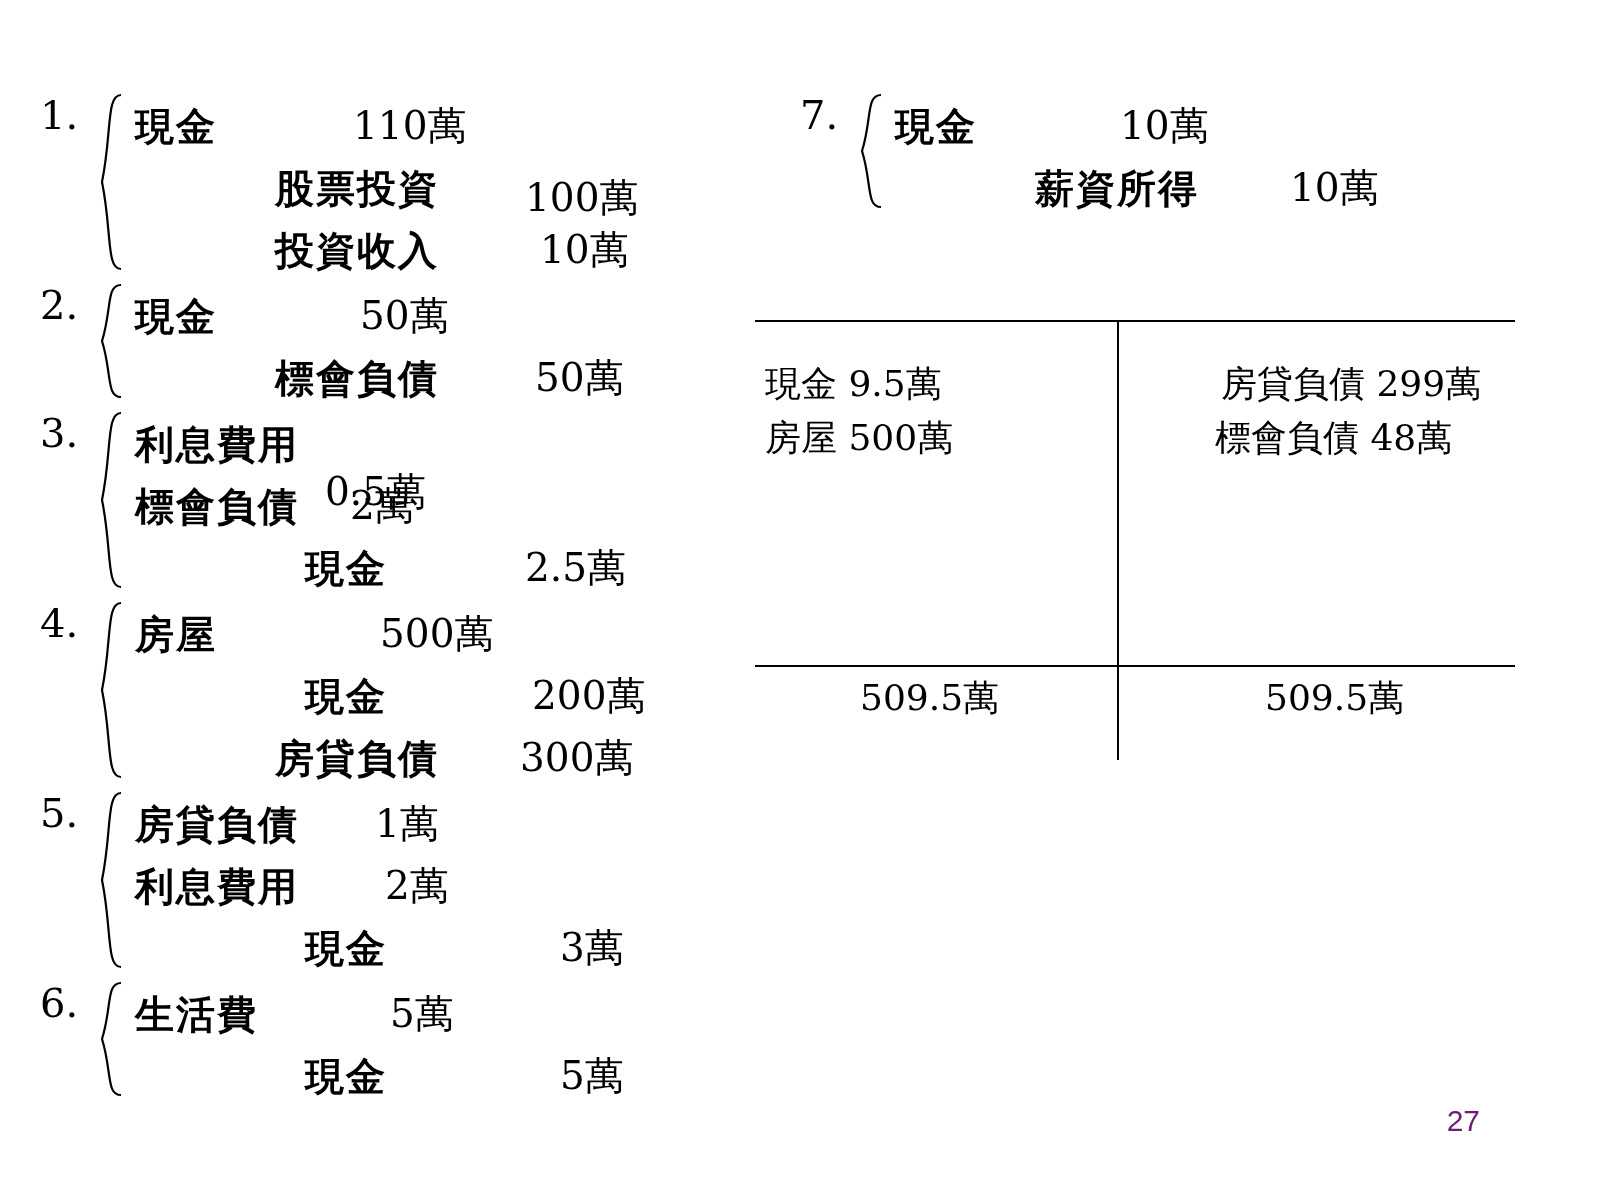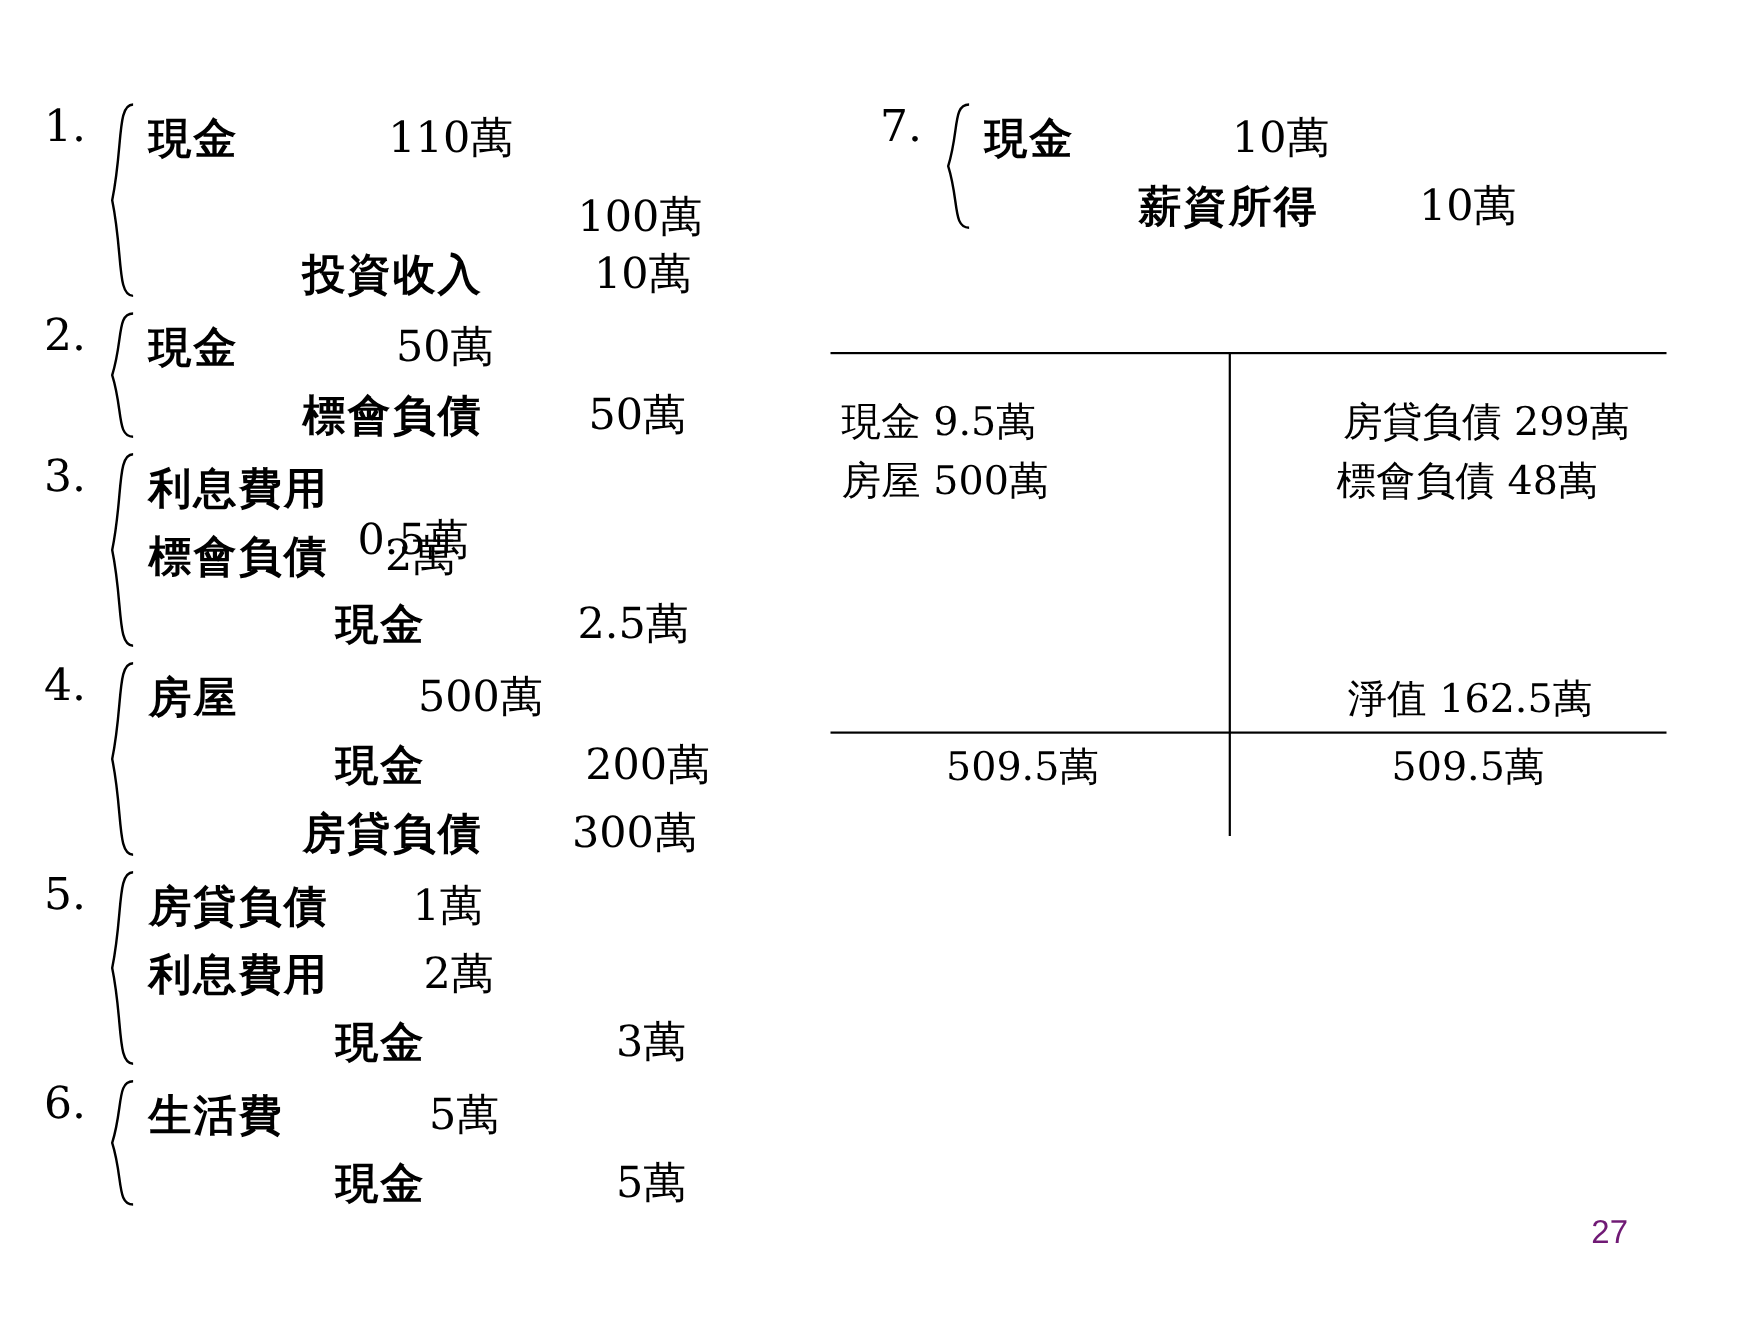--- a/index.html
+++ b/index.html
@@ -166,20 +166,21 @@
           <svg width="26" height="178" viewBox="0 0 26 178">
             <path d="M 23 2 C 8 2, 14 40.050000000000004, 4 89 C 14 137.95, 8 176, 23 176" fill="none" stroke="#000" stroke-width="2.2"></path>
           </svg>
         </div>
         <div class="lines">
           <div class="line">
             <span class="acct indent-0">現金</span>
             <span class="amt" style="left: 218px;">110萬</span>
           </div>
           <div class="line">
+            <span class="acct indent-1">股票投資</span>
             <span class="amt" style="left: 390px; margin-top: 10px;">100萬</span>
           </div>
           <div class="line">
             <span class="acct indent-1">投資收入</span>
             <span class="amt" style="left: 405px;">10萬</span>
           </div>
         </div>
       </div>
       <div class="entry" style="height: 124px;">
         <div class="entry-num">2.</div>
@@ -310,21 +311,20 @@
     <div class="hline top"></div>
     <div class="hline bottom"></div>
     <div class="vline"></div>
 
     <div class="bs-cell" style="left:10px; top:38px;">現金 9.5萬</div>
     <div class="bs-cell" style="left:10px; top:92px;">房屋 500萬</div>
 
     <div class="bs-cell" style="left:466px; top:38px;">房貸負債 299萬</div>
     <div class="bs-cell" style="left:460px; top:92px;">標會負債  48萬</div>
 
-    <div class="bs-cell" style="left:470px; top:290px;">淨值   162.5萬</div>
 
     <div class="bs-cell" style="left:105px; top:352px;">509.5萬</div>
     <div class="bs-cell" style="left:510px; top:352px;">509.5萬</div>
   </div>
 
 
   <div class="page-num">27</div>
 </div>
 
 </body></html>

